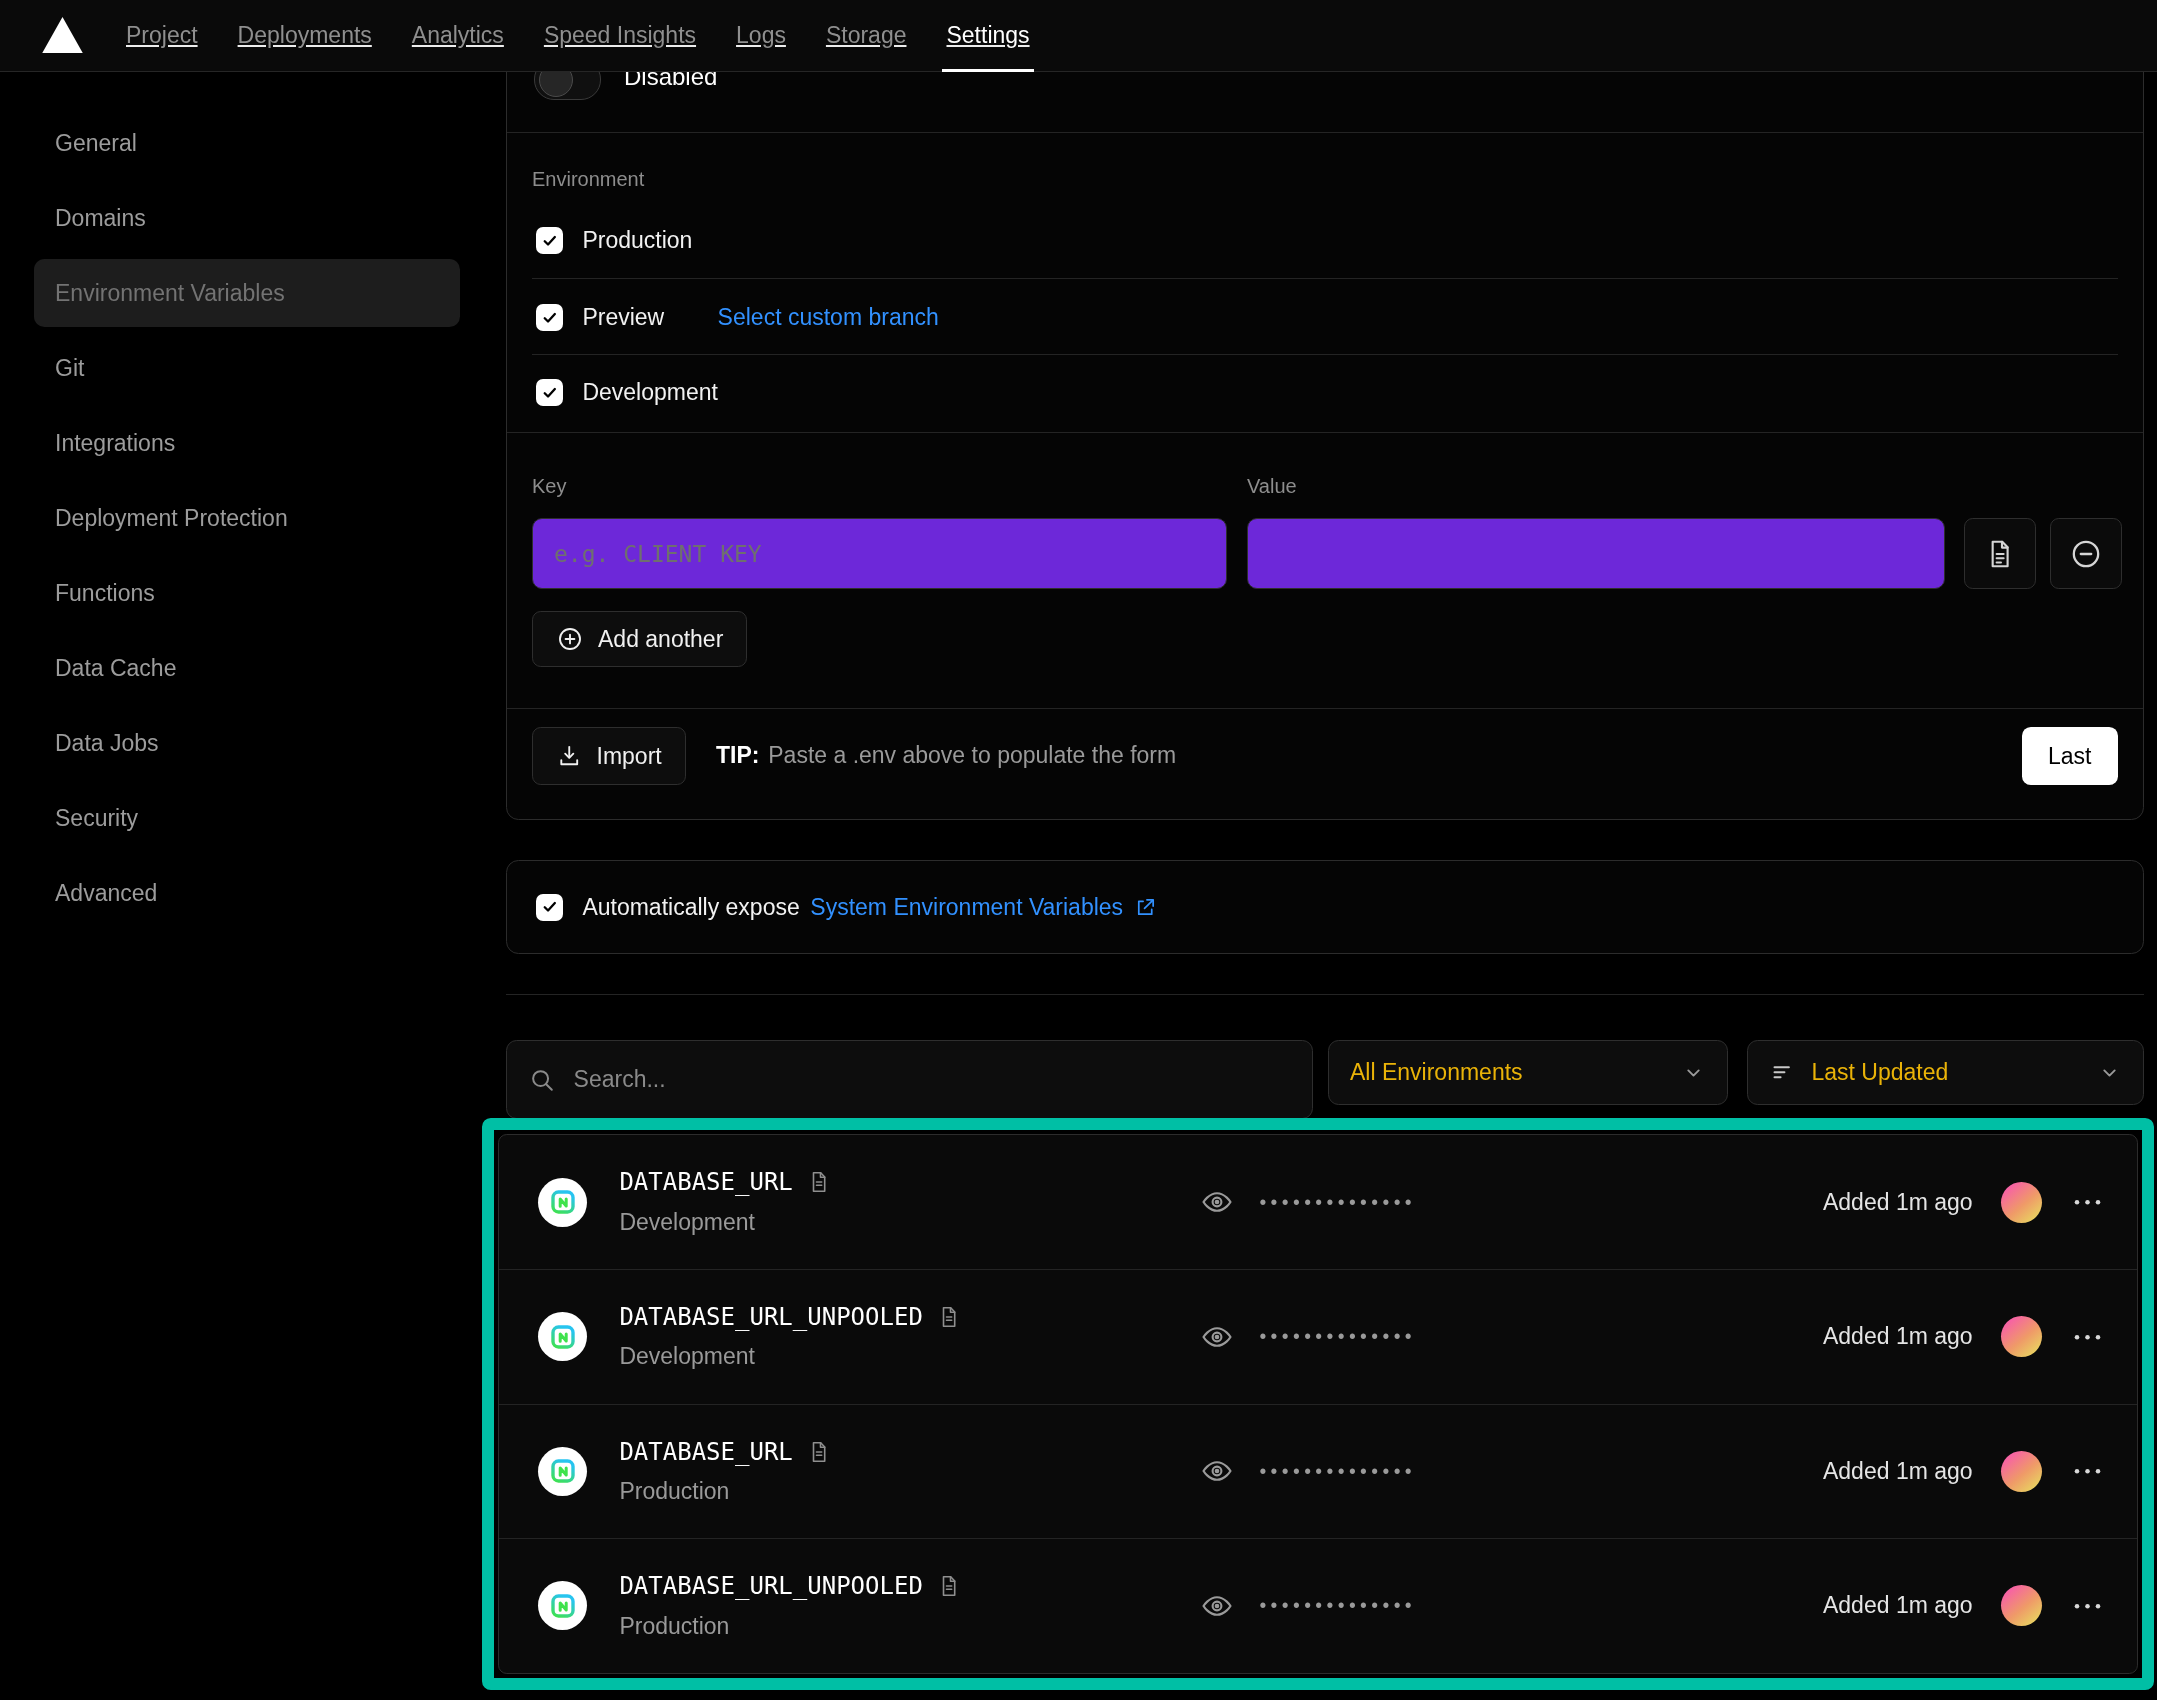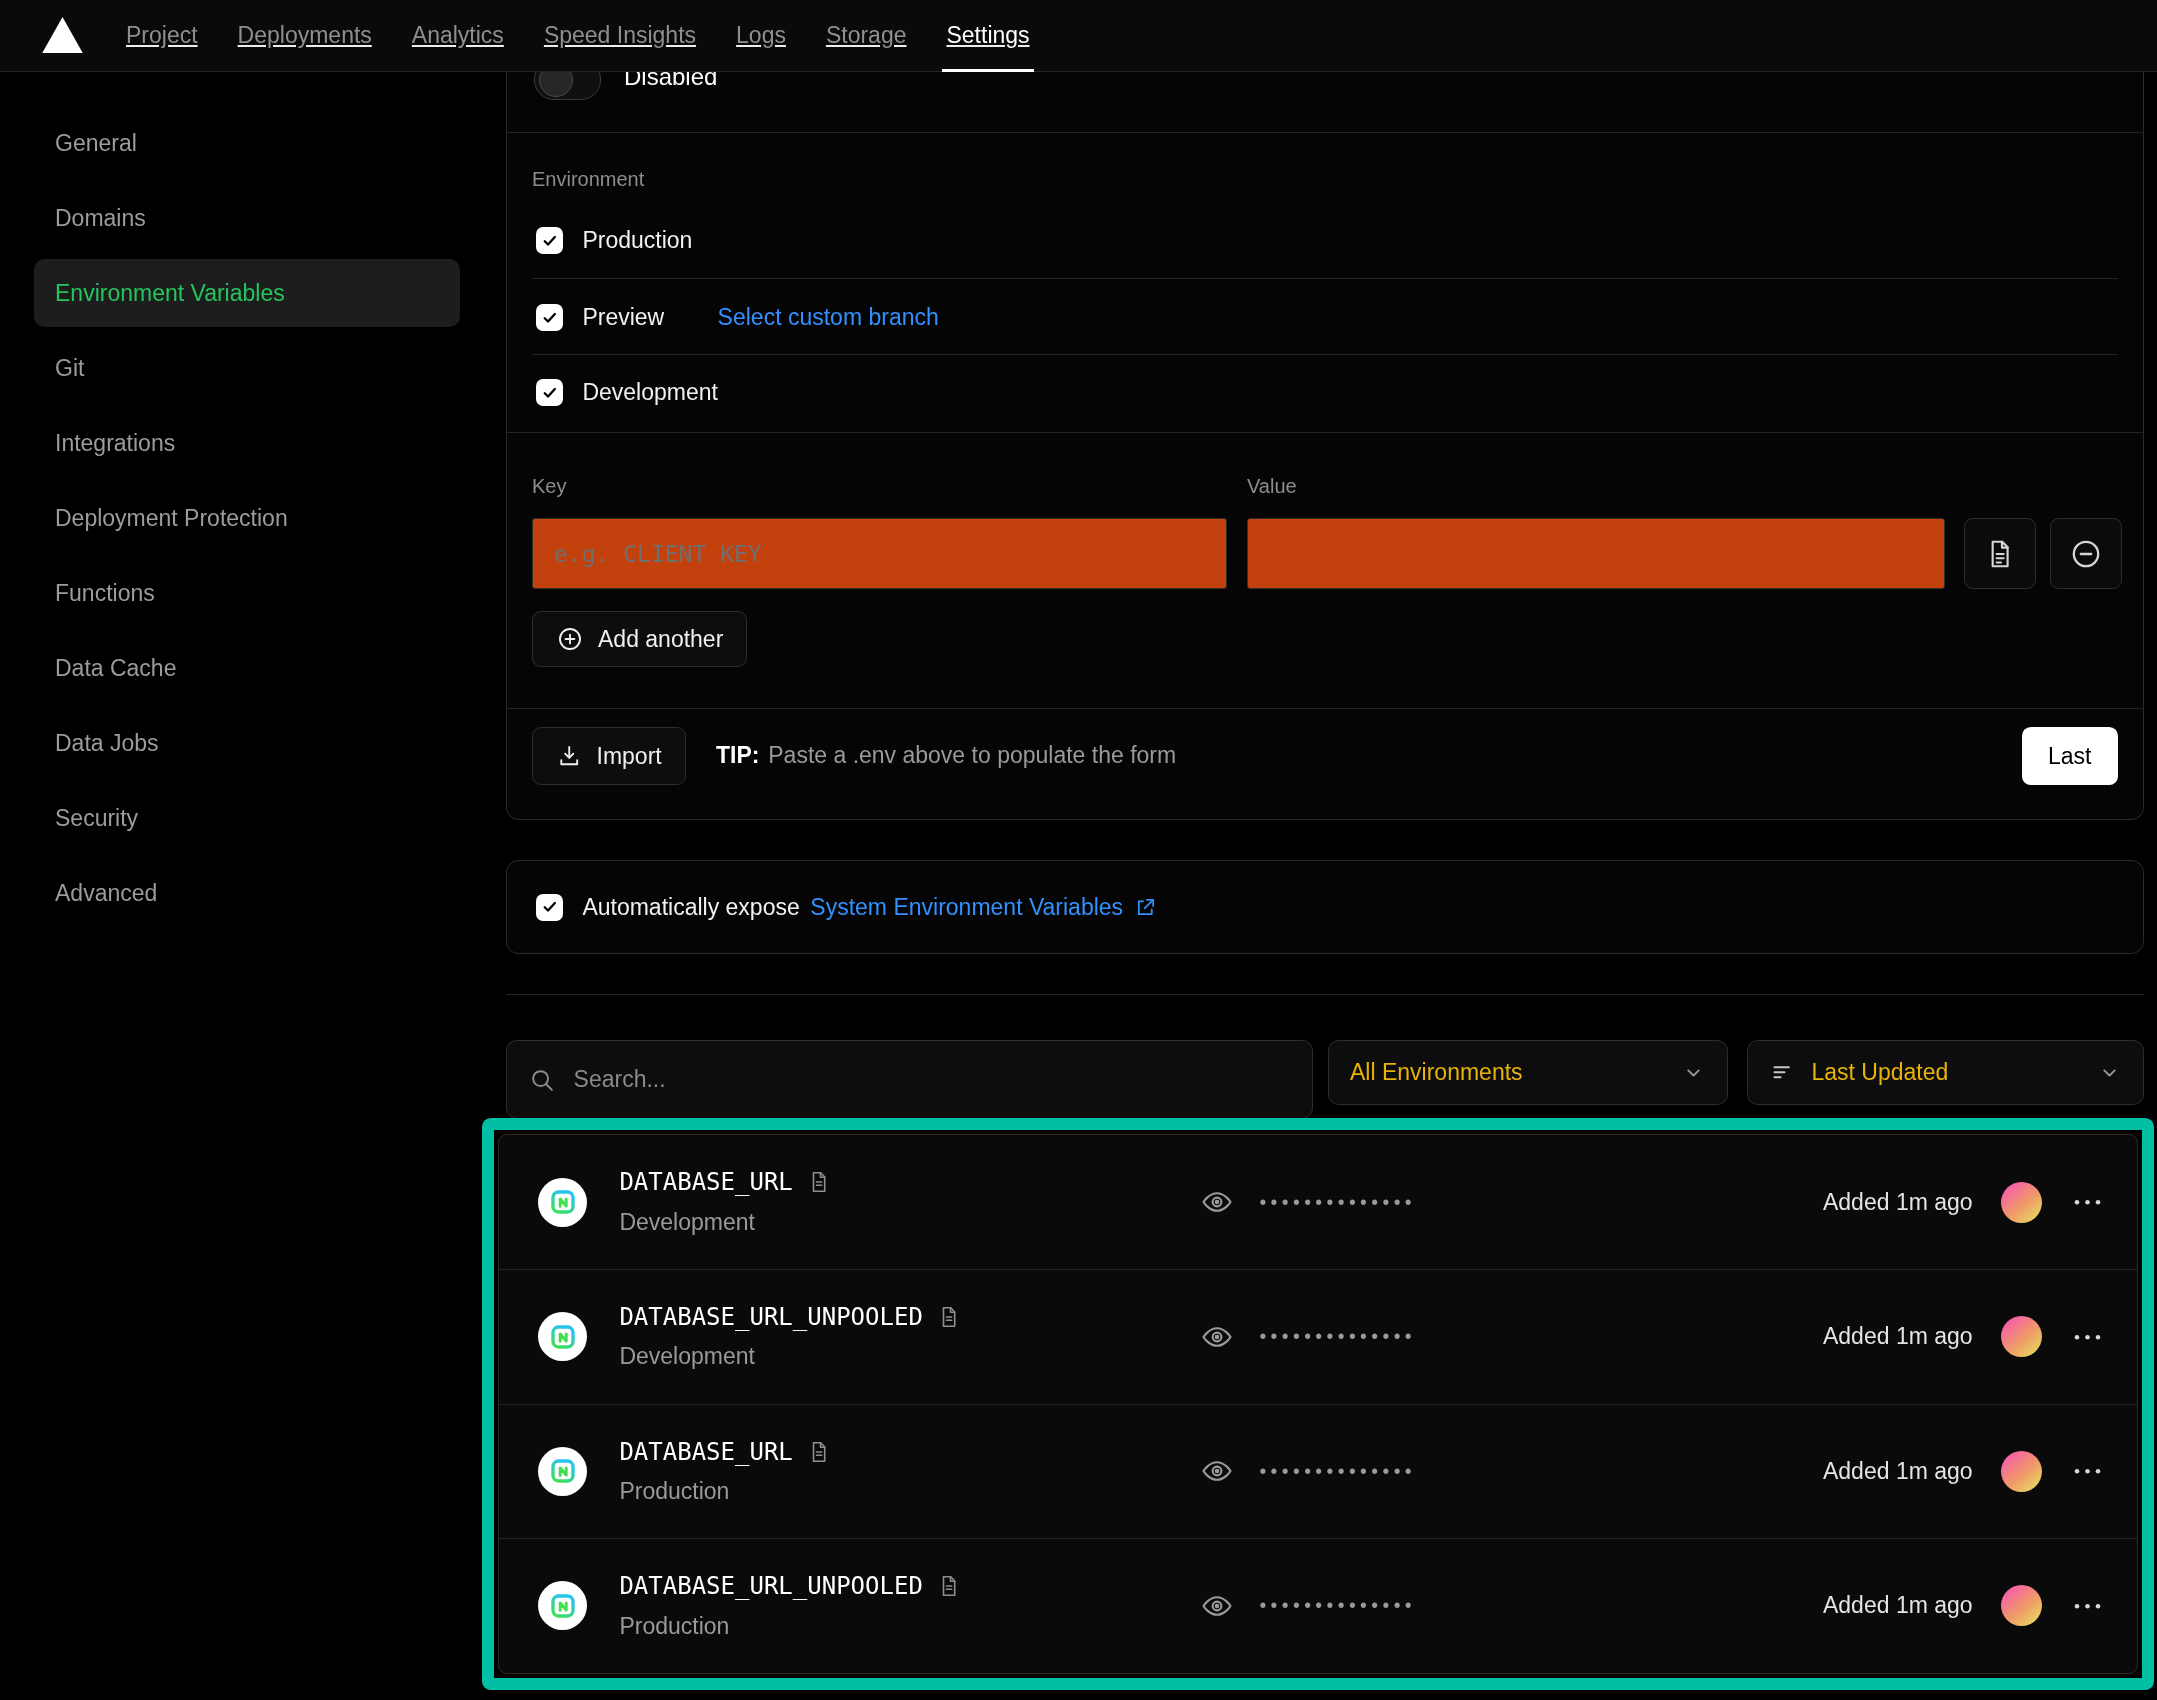--- a/index.html
+++ b/index.html
@@ -24,21 +24,21 @@
   }
   .nav-item.active { color:#ffffff; font-weight:500; }
   .nav-underline { position:absolute; left:16px; right:16px; bottom:-0.9px; height:2.6px; background:#fff; }
 
   
   .sidebar { position:absolute; left:34px; top:109px; width:426px; display:flex; flex-direction:column; gap:7px; }
   .side-item {
     height:68px; display:flex; align-items:center; padding:0 21px;
     border-radius:10.6px; font-size:23px; color:#9c9c9c; cursor:pointer;
   }
-  .side-item.active { background:#1d1d1d; color:#22c55e; font-weight:500; }
+  .side-item.active { background:#1d1d1d; color:#737373; font-weight:500; }
 
   
   .main { position:absolute; left:506px; top:0; width:1638px; height:1701px; }
 
   .panel {
     position:absolute; left:0; right:0; top:-124px; height:944px;
     border:0.9px solid #2c2c2c; border-radius:12.4px; background:#050505;
   }
   .divider { position:absolute; height:0.9px; background:#242424; left:0; right:0; }
   .divider.inset { left:25px; right:25px; }
@@ -58,22 +58,22 @@
   .check-row { position:absolute; left:29px; height:35px; display:flex; align-items:center; gap:19.4px; }
   .cb {
     width:27px; height:27px; border-radius:7px; background:#fff; flex:none;
     display:flex; align-items:center; justify-content:center; cursor:pointer;
   }
   .check-label { font-size:23px; color:#f2f2f2; }
   .link { color:#3291ff; font-size:23px; text-decoration:none; cursor:pointer; }
   .row-preview .link { margin-left:34px; }
 
   .input {
-    position:absolute; top:641px; height:71px; background:#c2410c;
-    border:0.9px solid #2e2e2e; border-radius:3px; color:#ededed;
+    position:absolute; top:641px; height:71px; background:#6d28d9;
+    border:0.9px solid #2e2e2e; border-radius:10px; color:#ededed;
   }
   .key-input { left:25px; width:695px; font-size:23px; padding:0 21px; outline:none;
                font-family:"DejaVu Sans Mono","Liberation Mono",monospace; }
   .key-input::placeholder { color:#6f6f6f; }
   .value-input { left:740px; width:698px; }
 
   .icon-btn {
     position:absolute; top:641px; width:72px; height:71px;
     border:0.9px solid #2e2e2e; border-radius:8.8px; background:#0b0b0b;
     display:flex; align-items:center; justify-content:center; cursor:pointer;

